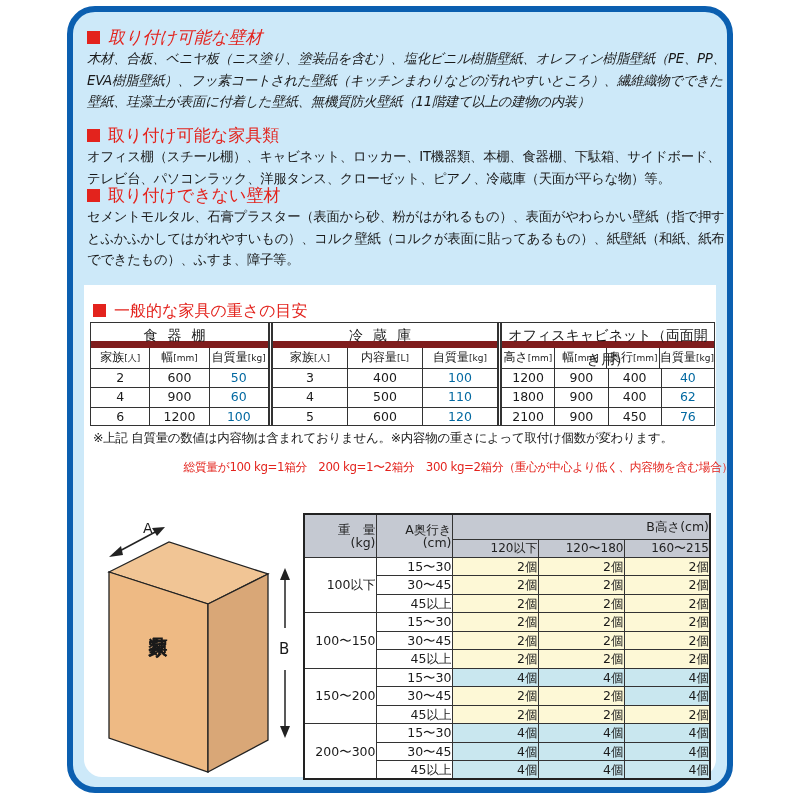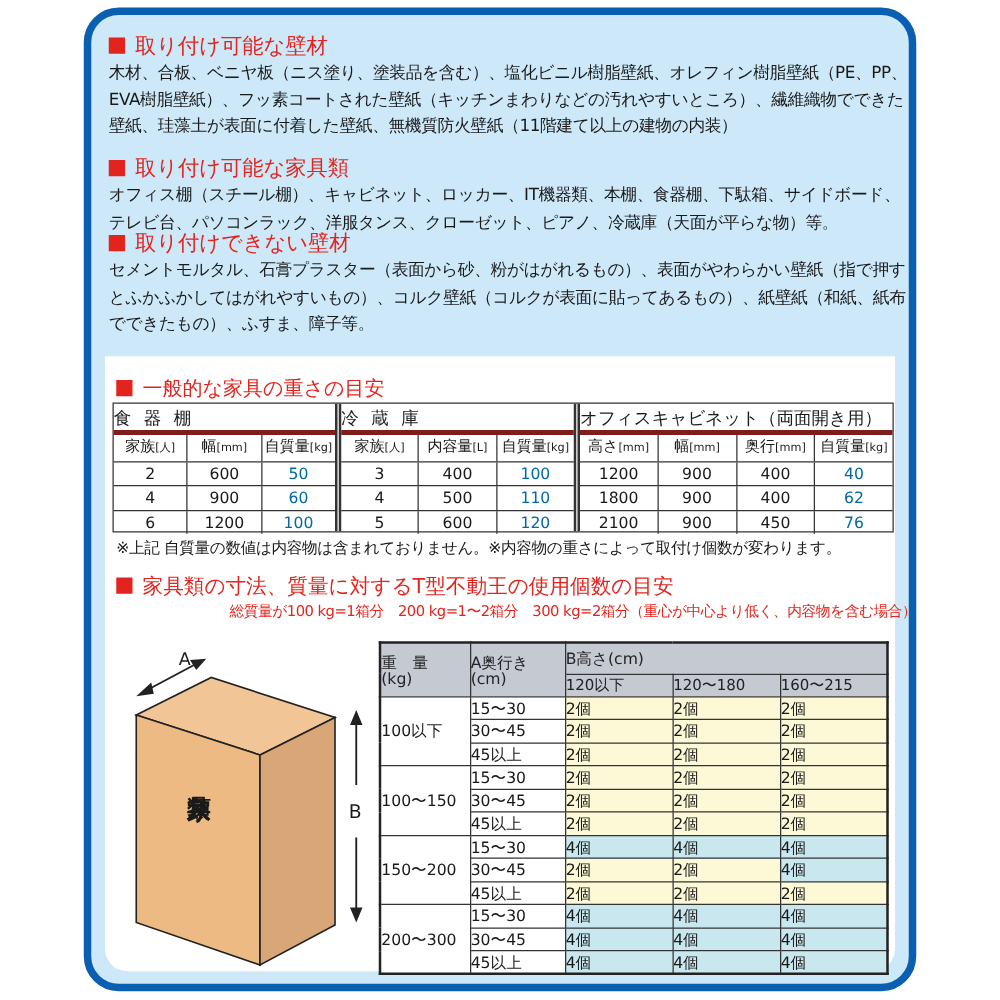--- a/index.html
+++ b/index.html
@@ -13,53 +13,53 @@
   .inner-white {
     position: absolute; left: 11px; top: 273px; width: 632px; height: 492px;
     background: #ffffff; border-radius: 0 0 18px 18px;
   }
 
   .sec { position: absolute; left: 14px; width: 640px; }
   .sec-title { color: #e3231d; font-size: 17px; line-height: 22px; white-space: nowrap; }
   .sec-title .sq { display: inline-block; width: 13px; height: 13px; background: #e3231d; margin-right: 8px; vertical-align: -1px; }
   .sec-body { font-size: 13.4px; line-height: 21.5px; color: #1a1a1a; letter-spacing: -0.3px; }
 
-  .s1 { top: 14px; }
+  .s1 { top: 14px; font-style: italic; }
   .s2 { top: 112px; }
   .s3 { top: 172px; }
 
   .s4 { top: 288px; left: 20px; }
   .s4 .sec-title { font-size: 16px; }
 
   
   .wtable { position: absolute; left: 17px; top: 310px; width: 625px; height: 104px; border: 1.5px solid #333; display: flex; background: #fff; }
   .wgroup { display: flex; flex-direction: column; height: 100%; }
   .wgroup + .wgroup { border-left: 5px double #333; }
-  .wgroup .ghead { height: 25px; border-bottom: 4px solid #7f1d1d; font-size: 14px; line-height: 24px; letter-spacing: 10px; }
+  .wgroup .ghead { height: 25px; border-bottom: 7px solid #7f1d1d; font-size: 14px; line-height: 24px; text-align: center; letter-spacing: 10px; }
   .wgroup.office .ghead { letter-spacing: 0; font-size: 14px; }
   .wrow { display: flex; flex: 1; border-bottom: 1px solid #333; }
   .wrow:last-child { border-bottom: none; }
   .wcell { flex: 1; text-align: center; font-size: 12.5px; line-height: 18.5px; border-left: 1px solid #333; white-space: nowrap; }
   .wcell:first-child { border-left: none; }
   .wrow.hdr .wcell { font-size: 12px; }
   .wrow.hdr .wcell .unit { font-size: 9px; }
   .wcell.blue { color: #0369a1; }
 
   .note { position: absolute; left: 20px; top: 418px; font-size: 12.5px; letter-spacing: -0.3px; white-space: nowrap; }
 
   .s5 { top: 446px; left: 20px; }
   .s5 .sec-title { font-size: 16.5px; }
   .subline { color: #e3231d; font-size: 11.8px; line-height: 18px; letter-spacing: -0.4px; white-space: nowrap; text-align: right; }
 
   
   .box-ill { position: absolute; left: 28px; top: 498px; width: 210px; height: 270px; }
 
   
   .ctable { position: absolute; left: 230px; top: 501px; width: 408px; border: 2px solid #222; border-collapse: collapse; font-size: 12.5px; }
-  .ctable th, .ctable td { border: 1px solid #333; text-align: left; padding: 0; white-space: nowrap; }
+  .ctable th, .ctable td { border: 1px solid #333; text-align: right; padding: 0; white-space: nowrap; }
   .ctable th { background: #c5c9d2; font-weight: normal; color: #222; }
   .ctable .h1 th { height: 25px; line-height: 13px; }
   .ctable .h2 th { height: 18px; font-size: 12px; background: #fff; }
   .ctable .h2 th.gray { background: #c5c9d2; }
   .ctable td { height: 18.5px; line-height: 17px; }
   .ctable td.y { background: #fdf8d6; }
   .ctable td.b { background: #c9e7ef; }
   .ctable td.w { background: #fff; }
   .ctable tr.dash td.sub, .ctable tr.dash td.val { border-top: 1px dashed #333; }
 </style>
@@ -106,21 +106,21 @@
         <div class="wcell">900</div>
         <div class="wcell blue">60</div>
       </div>
       <div class="wrow">
         <div class="wcell">6</div>
         <div class="wcell">1200</div>
         <div class="wcell blue">100</div>
       </div>
     </div>
 
-    <div class="wgroup" style="width:191px">
+    <div class="wgroup" style="width:229px">
       <div class="ghead">冷蔵庫</div>
       <div class="wrow hdr">
         <div class="wcell"><span>家族</span><span class="unit">[人]</span></div>
         <div class="wcell"><span>内容量</span><span class="unit">[L]</span></div>
         <div class="wcell"><span>自質量</span><span class="unit">[kg]</span></div>
       </div>
       <div class="wrow">
         <div class="wcell">3</div>
         <div class="wcell">400</div>
         <div class="wcell blue">100</div>
@@ -162,21 +162,20 @@
         <div class="wcell">900</div>
         <div class="wcell">450</div>
         <div class="wcell blue">76</div>
       </div>
     </div>
   </div>
 
   <div class="note">※上記 自質量の数値は内容物は含まれておりません。※内容物の重さによって取付け個数が変わります。</div>
 
   <div class="sec s5">
-    <div class="sec-title"><span class="sq"></span><span>家具類の寸法、質量に対するT型不動王の使用個数の目安</span></div>
     <div class="subline">総質量が100 kg=1箱分　200 kg=1〜2箱分　300 kg=2箱分（重心が中心より低く、内容物を含む場合）</div>
   </div>
 
   <div class="box-ill">
     <svg width="210" height="270" viewBox="0 0 210 270">
       <polygon points="8,62 68,32 167,64 107,94" fill="#f1c595" stroke="#222" stroke-width="1.3"></polygon>
       <polygon points="8,62 107,94 107,262 8,228" fill="#eeba84" stroke="#222" stroke-width="1.3"></polygon>
       <polygon points="107,94 167,64 167,230 107,262" fill="#d9a777" stroke="#222" stroke-width="1.3"></polygon>
       <line x1="13" y1="44" x2="58" y2="20" stroke="#222" stroke-width="1.5"></line>
       <polygon points="8,47 20,36 22,45" fill="#222"></polygon>

